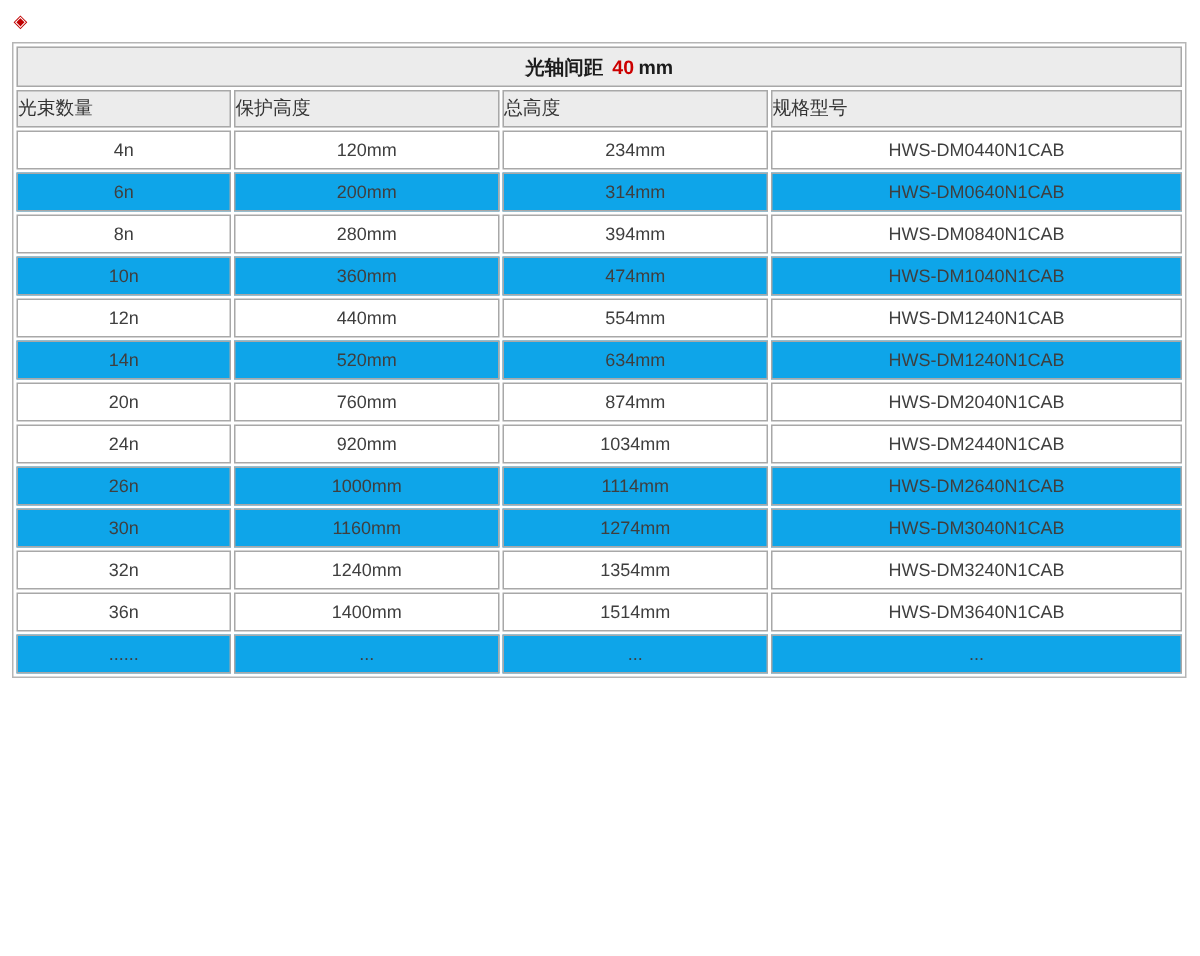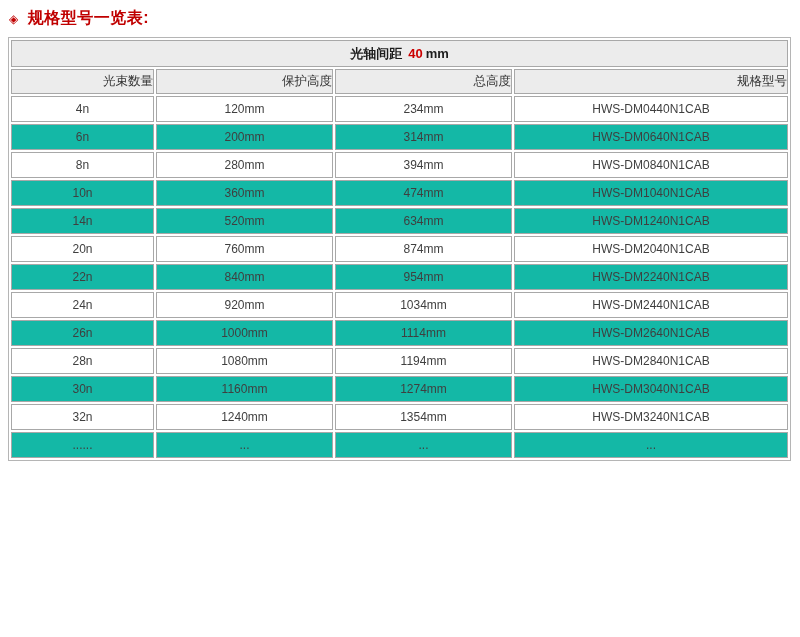--- a/index.html
+++ b/index.html
@@ -50,46 +50,45 @@
     font-size: 13px;
     font-weight: bold;
     color: #1c1c1c;
   }
   .banner-cell .banner-value { color: #cc0000; margin: 0 3px 0 6px; text-align: right; }
 
   th.col-header {
     height: 25px;
     background: #ececec;
     border: 1px solid #a8a8a8;
-    text-align: right;
+    text-align: left;
     vertical-align: middle;
     font-size: 12.5px;
     font-weight: normal;
     color: #333333;
   }
 
   td.cell {
     height: 26px;
     background: #ffffff;
     border: 1px solid #a8a8a8;
     text-align: center;
     vertical-align: middle;
     font-size: 12px;
     color: #3f3f3f;
   }
-  tr.stripe td.cell { background: #14b8a6; }
+  tr.stripe td.cell { background: #0ea5e9; }
 </style>
 </head>
 <body>
 
 <div class="page">
 
   <div class="page-title">
     <span class="diamond-icon">◈</span>
-    <span>规格型号一览表:</span>
   </div>
 
   <table class="spec-table">
     <colgroup>
       <col class="c1">
         <col class="c2">
         <col class="c3">
         <col class="c4">
     </colgroup>
     <thead>
@@ -123,67 +122,67 @@
     <td class="cell">280mm</td>
     <td class="cell">394mm</td>
     <td class="cell">HWS-DM0840N1CAB</td>
   </tr>
         <tr class="stripe">
     <td class="cell">10n</td>
     <td class="cell">360mm</td>
     <td class="cell">474mm</td>
     <td class="cell">HWS-DM1040N1CAB</td>
   </tr>
+        <tr>
+    <td class="cell">12n</td>
+    <td class="cell">440mm</td>
+    <td class="cell">554mm</td>
+    <td class="cell">HWS-DM1240N1CAB</td>
+  </tr>
         <tr class="stripe">
     <td class="cell">14n</td>
     <td class="cell">520mm</td>
     <td class="cell">634mm</td>
     <td class="cell">HWS-DM1240N1CAB</td>
   </tr>
         <tr>
     <td class="cell">20n</td>
     <td class="cell">760mm</td>
     <td class="cell">874mm</td>
     <td class="cell">HWS-DM2040N1CAB</td>
-  </tr>
-        <tr class="stripe">
-    <td class="cell">22n</td>
-    <td class="cell">840mm</td>
-    <td class="cell">954mm</td>
-    <td class="cell">HWS-DM2240N1CAB</td>
   </tr>
         <tr>
     <td class="cell">24n</td>
     <td class="cell">920mm</td>
     <td class="cell">1034mm</td>
     <td class="cell">HWS-DM2440N1CAB</td>
   </tr>
         <tr class="stripe">
     <td class="cell">26n</td>
     <td class="cell">1000mm</td>
     <td class="cell">1114mm</td>
     <td class="cell">HWS-DM2640N1CAB</td>
   </tr>
-        <tr>
-    <td class="cell">28n</td>
-    <td class="cell">1080mm</td>
-    <td class="cell">1194mm</td>
-    <td class="cell">HWS-DM2840N1CAB</td>
-  </tr>
         <tr class="stripe">
     <td class="cell">30n</td>
     <td class="cell">1160mm</td>
     <td class="cell">1274mm</td>
     <td class="cell">HWS-DM3040N1CAB</td>
   </tr>
         <tr>
     <td class="cell">32n</td>
     <td class="cell">1240mm</td>
     <td class="cell">1354mm</td>
     <td class="cell">HWS-DM3240N1CAB</td>
+  </tr>
+        <tr>
+    <td class="cell">36n</td>
+    <td class="cell">1400mm</td>
+    <td class="cell">1514mm</td>
+    <td class="cell">HWS-DM3640N1CAB</td>
   </tr>
         <tr class="stripe">
     <td class="cell">......</td>
     <td class="cell">...</td>
     <td class="cell">...</td>
     <td class="cell">...</td>
   </tr>
       </tbody>
   </table>
 

